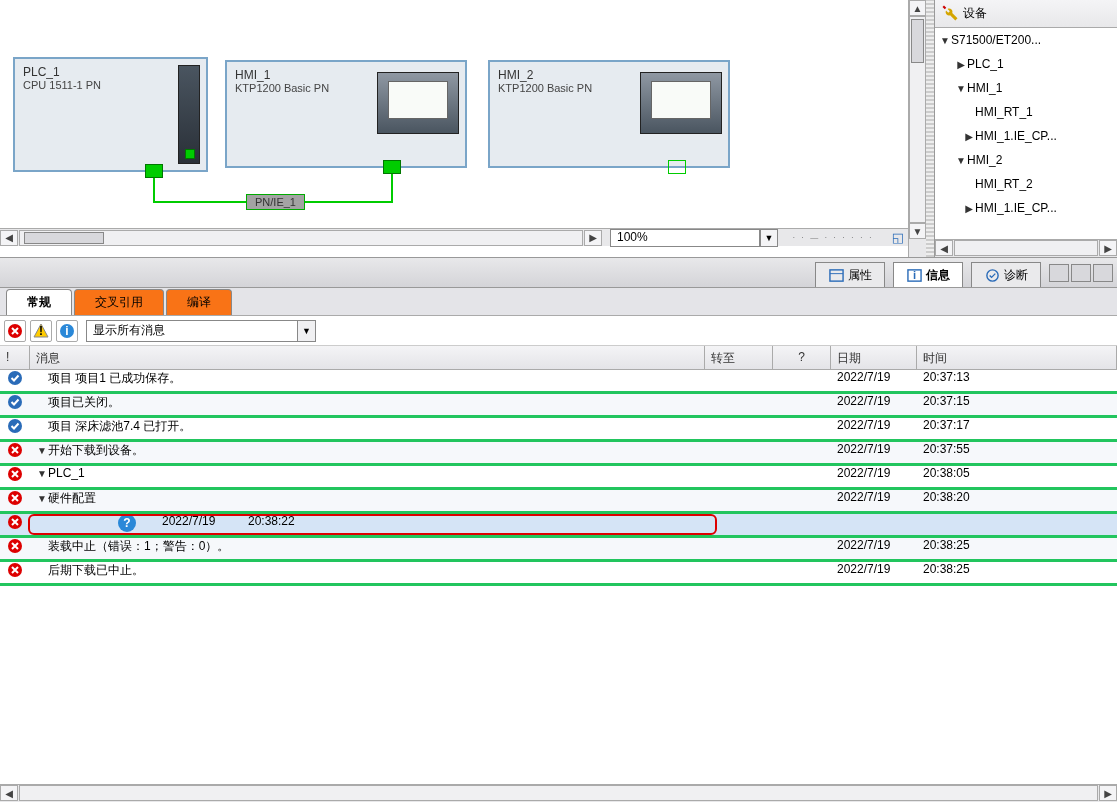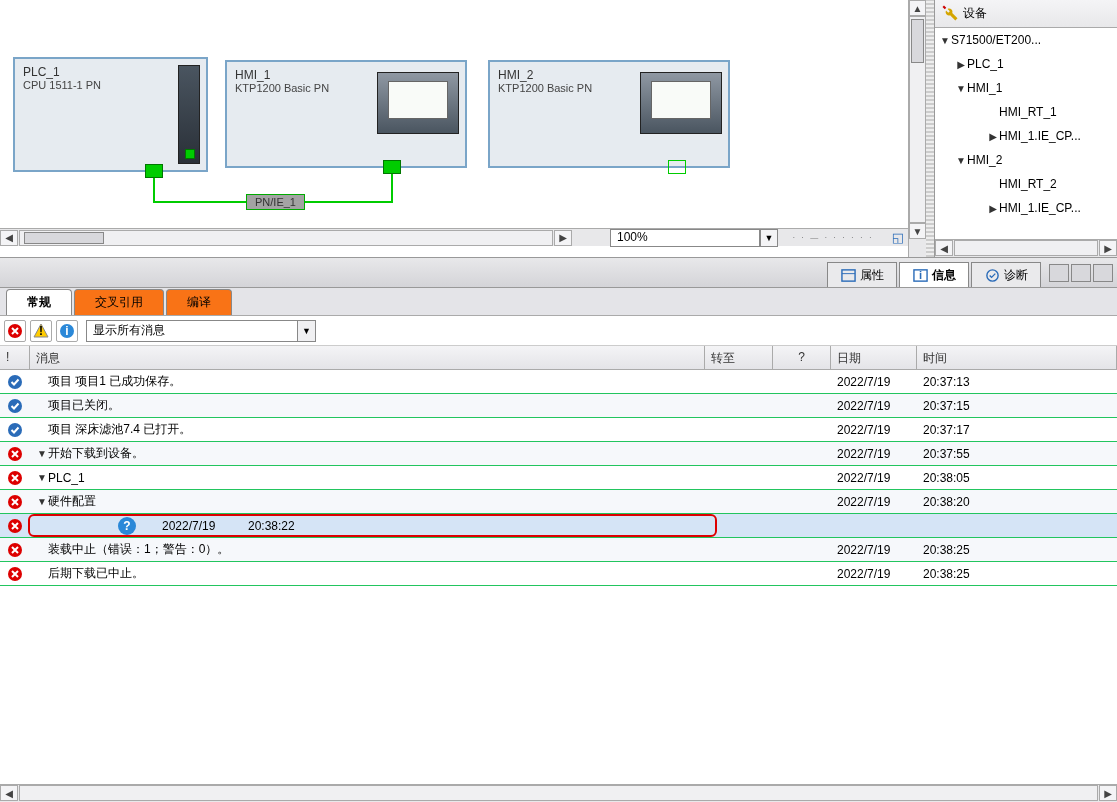--- a/index.html
+++ b/index.html
@@ -27,47 +27,47 @@
 .port-hmi1 { left: 383px; top: 160px; }
 .port-hmi2 { left: 668px; top: 160px; background: none; border: 1.5px solid #0c0; }
 svg.net-line { position: absolute; top: 0; left: 0; pointer-events: none; }
 .net-label { position: absolute; left: 246px; top: 194px; background: #a3a3a3; border: 1.5px solid #0a0; padding: 1px 8px; font-size: 11px; color: #333; }
 
 .canvas-scroll { height: 18px; display: flex; align-items: center; background: #e8e8ea; border-top: 1px solid #aaa; }
 .hscroll-btn { width: 18px; height: 16px; background: #f4f4f6; border: 1px solid #aaa; display: flex; align-items: center; justify-content: center; color: #444; font-size: 10px; cursor: pointer; }
 .hscroll-track { flex: 1; height: 16px; background: #f0f0f2; border: 1px solid #aaa; position: relative; margin: 0 1px; }
 .hscroll-thumb { position: absolute; left: 4px; top: 1px; width: 80px; height: 12px; background: #d8d8dc; border: 1px solid #888; }
 .zoom-box { display: flex; align-items: center; margin-left: 8px; }
-.zoom-input { width: 150px; height: 18px; border: 1px solid #888; background: #fff; padding: 0 6px; font-size: 12px; position: relative; margin-left: 30px; }
+.zoom-input { width: 150px; height: 18px; border: 1px solid #888; background: #fff; padding: 0 6px; font-size: 12px; position: relative; }
 .zoom-dd { width: 18px; height: 18px; border: 1px solid #888; background: #f4f4f6; display: flex; align-items: center; justify-content: center; font-size: 9px; cursor: pointer; }
 .zoom-slider { width: 110px; height: 18px; display: flex; align-items: center; justify-content: center; position: relative; }
 .zoom-ticks { font-size: 8px; color: #777; letter-spacing: 2px; }
 .zoom-icon { width: 20px; height: 18px; display: flex; align-items: center; justify-content: center; color: #2a6bb8; font-size: 13px; }
 
 .vscroll-col { width: 18px; background: #e8e8ea; border-left: 1px solid #aaa; display: flex; flex-direction: column; }
 .vscroll-btn { height: 16px; background: #f4f4f6; border: 1px solid #aaa; display: flex; align-items: center; justify-content: center; font-size: 10px; color: #444; cursor: pointer; }
 .vscroll-track { flex: 1; background: #f0f0f2; border: 1px solid #aaa; position: relative; }
 .vscroll-thumb { position: absolute; top: 2px; left: 1px; right: 1px; height: 44px; background: #d8d8dc; border: 1px solid #888; }
 .hw-sep { width: 8px; background: repeating-linear-gradient(0deg,#ccc,#ccc 2px,#eee 2px,#eee 4px); }
 
 
 .right-tree { width: 183px; background: #fff; border-left: 1px solid #999; display: flex; flex-direction: column; }
 .tree-header { height: 28px; background: linear-gradient(#f4f4f6,#e8e8ea); border-bottom: 1px solid #aaa; display: flex; align-items: center; padding-left: 28px; position: relative; }
 .tree-header-icon { position: absolute; left: 6px; top: 4px; width: 18px; height: 18px; }
 .tree-header-icon svg { width: 18px; height: 18px; }
 .tree-body { flex: 1; overflow: hidden; }
 .tree-node { display: flex; align-items: center; height: 24px; cursor: pointer; padding-right: 4px; }
 .tree-toggle { width: 12px; font-size: 10px; color: #333; text-align: center; }
 .tree-label { white-space: nowrap; overflow: hidden; text-overflow: ellipsis; text-align: right; }
-.ind0 { padding-left: 4px; } .ind1 { padding-left: 20px; } .ind2 { padding-left: 52px; }
+.ind0 { padding-left: 4px; } .ind1 { padding-left: 20px; } .ind2 { padding-left: 28px; }
 .tree-scroll { height: 18px; display: flex; background: #e8e8ea; border-top: 1px solid #aaa; }
 
 
 .inspector-bar { height: 30px; background: linear-gradient(#e8e8ea,#d4d4d8); border-bottom: 1px solid #999; display: flex; align-items: stretch; justify-content: flex-end; }
-.insp-tab { display: flex; align-items: center; padding: 0 12px; border: 1px solid #888; border-bottom: none; margin-top: 4px; margin-left: 2px; background: #eaeaec; cursor: pointer; gap: 4px; }
+.insp-tab { display: flex; align-items: center; padding: 0 12px; border: 1px solid #888; border-bottom: none; margin-top: 4px; margin-left: 8px; background: #eaeaec; cursor: pointer; gap: 4px; }
 .insp-tab.active { background: #fff; font-weight: bold; }
 .insp-tab .ico { width: 16px; height: 16px; display: flex; align-items: center; justify-content: center; }
 .insp-tab .ico svg { width: 15px; height: 15px; }
 .insp-controls { display: flex; align-items: center; margin-left: 8px; margin-right: 4px; gap: 2px; }
 .winbtn { width: 20px; height: 18px; background: #d8d8dc; border: 1px solid #888; }
 
 
 .inner-tabrow { height: 28px; background: #e4e4e8; border-bottom: 1px solid #aaa; display: flex; align-items: flex-end; padding-left: 6px; gap: 2px; }
 .inner-tab { padding: 4px 20px; border: 1px solid #888; border-bottom: none; background: #f97316; cursor: pointer; border-radius: 4px 4px 0 0; }
 .inner-tab.active { background: #fff; font-weight: bold; }
@@ -84,21 +84,21 @@
 .msg-area { flex: 1; display: flex; flex-direction: column; overflow: hidden; }
 .msg-header { display: flex; height: 24px; background: linear-gradient(#f4f4f6,#e4e4e8); border-bottom: 1px solid #aaa; }
 .msg-header > div { border-right: 1px solid #aaa; padding: 4px 6px; color: #333; }
 .col-icon { width: 30px; }
 .col-msg { flex: 1; }
 .col-goto { width: 68px; }
 .col-q { width: 58px; text-align: center; }
 .col-date { width: 86px; }
 .col-time { width: 200px; }
 .msg-body { flex: 1; overflow: auto; }
-.msg-row { display: flex; height: 24px; align-items: center; border-bottom: 1px solid #22c55e; }
+.msg-row { display: flex; height: 24px; align-items: flex-start; border-bottom: 3px solid #22c55e; }
 .msg-row:nth-child(even) { background: #f6f8fb; }
 .msg-row.highlight { background: #d5e4f6; }
 .msg-row.redbox { position: relative; }
 .msg-row.redbox::after { content: ""; position: absolute; left: 28px; right: 400px; top: 0; bottom: 0; border: 2px solid #d00; border-radius: 6px; pointer-events: none; }
 .msg-row > div { padding: 0 6px; overflow: hidden; white-space: nowrap; }
 .msg-ico { width: 30px; display: flex; align-items: center; justify-content: center; }
 .msg-ico svg { width: 16px; height: 16px; }
 .msg-text { flex: 1; display: flex; align-items: center; }
 .msg-toggle { width: 12px; font-size: 10px; color: #333; text-align: center; display: inline-block; }
 .p0 { padding-left: 6px; } .p1 { padding-left: 24px; } .p2 { padding-left: 42px; } .p4 { padding-left: 86px; }

